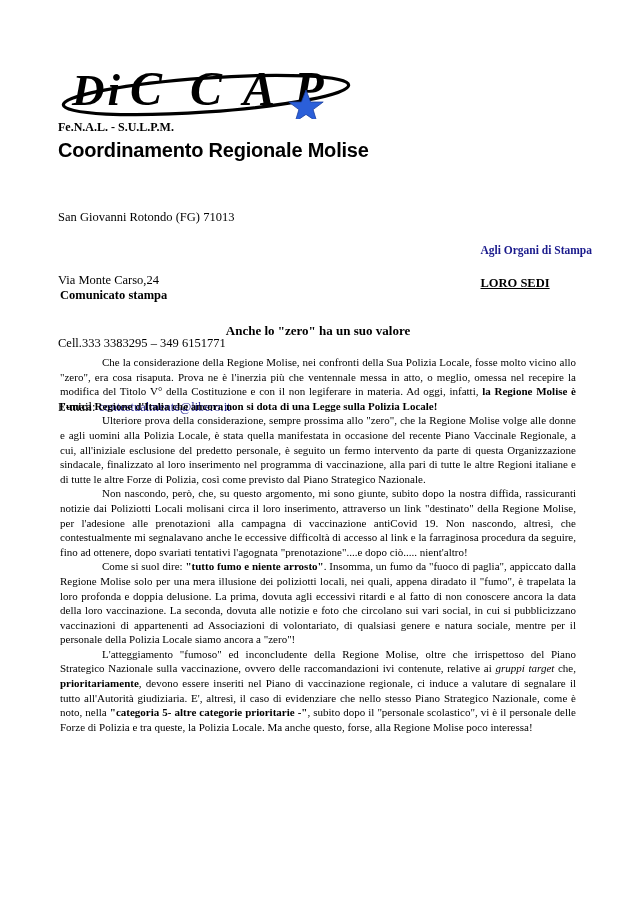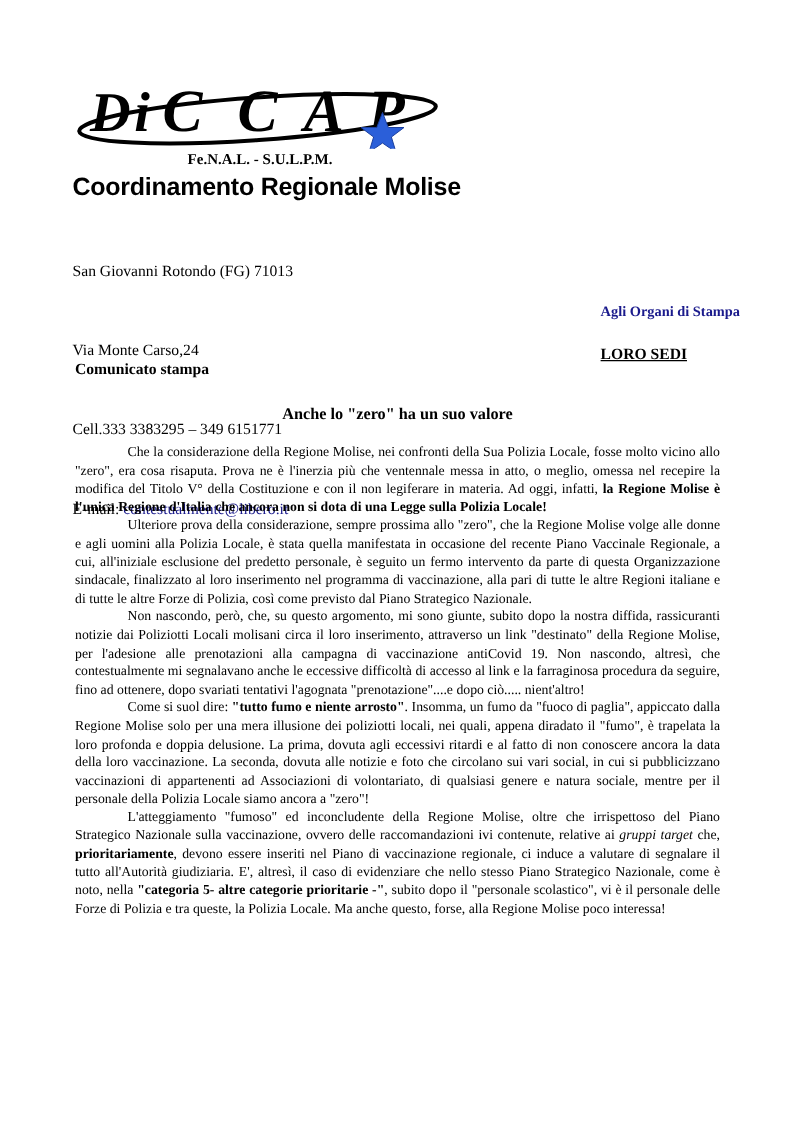--- a/index.html
+++ b/index.html
@@ -48,21 +48,20 @@
     letter-spacing: 0.1px;
     text-align: center;
     width: 300px;
     margin-top: 1px;
     white-space: nowrap;
   }
   .org-line2 {
     font-family: "Liberation Serif", serif;
     font-weight: bold;
     font-size: 12px;
-    text-align: center;
     width: 300px;
     margin-top: 1px;
     white-space: nowrap;
   }
   .coord-line {
     font-family: "Liberation Sans", sans-serif;
     font-weight: bold;
     font-size: 20px;
     letter-spacing: -0.2px;
     margin-top: 4px;

